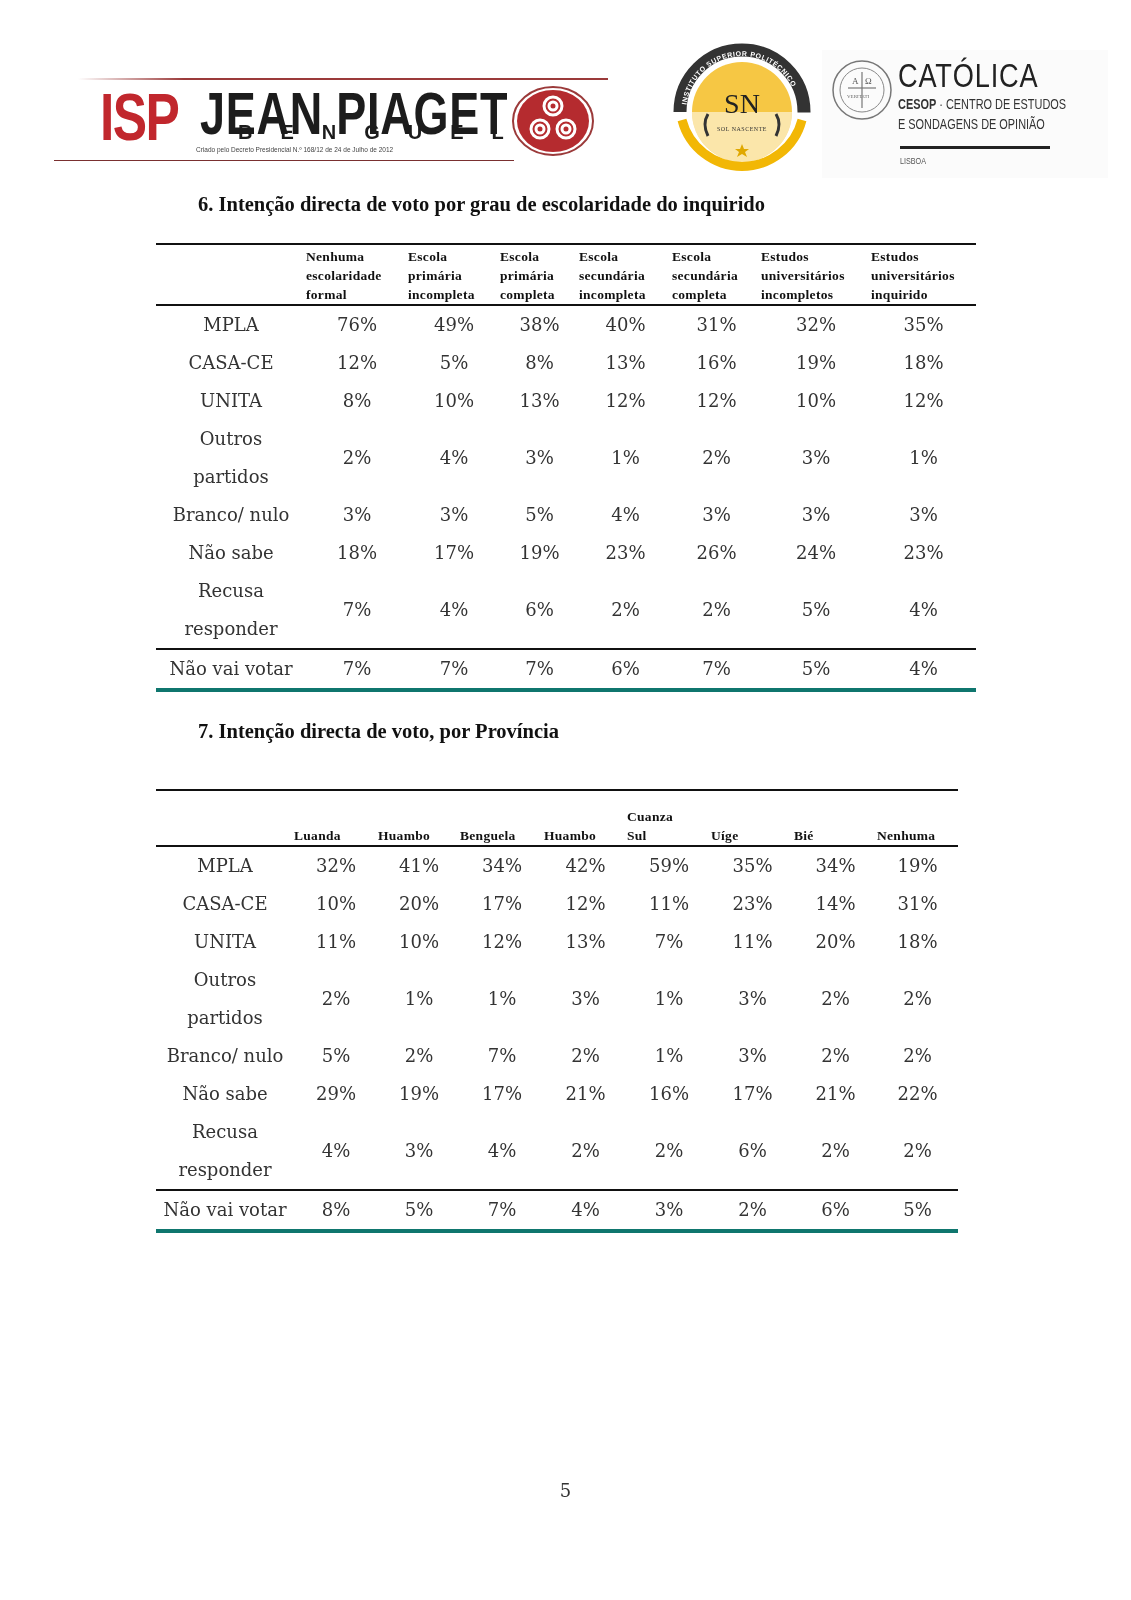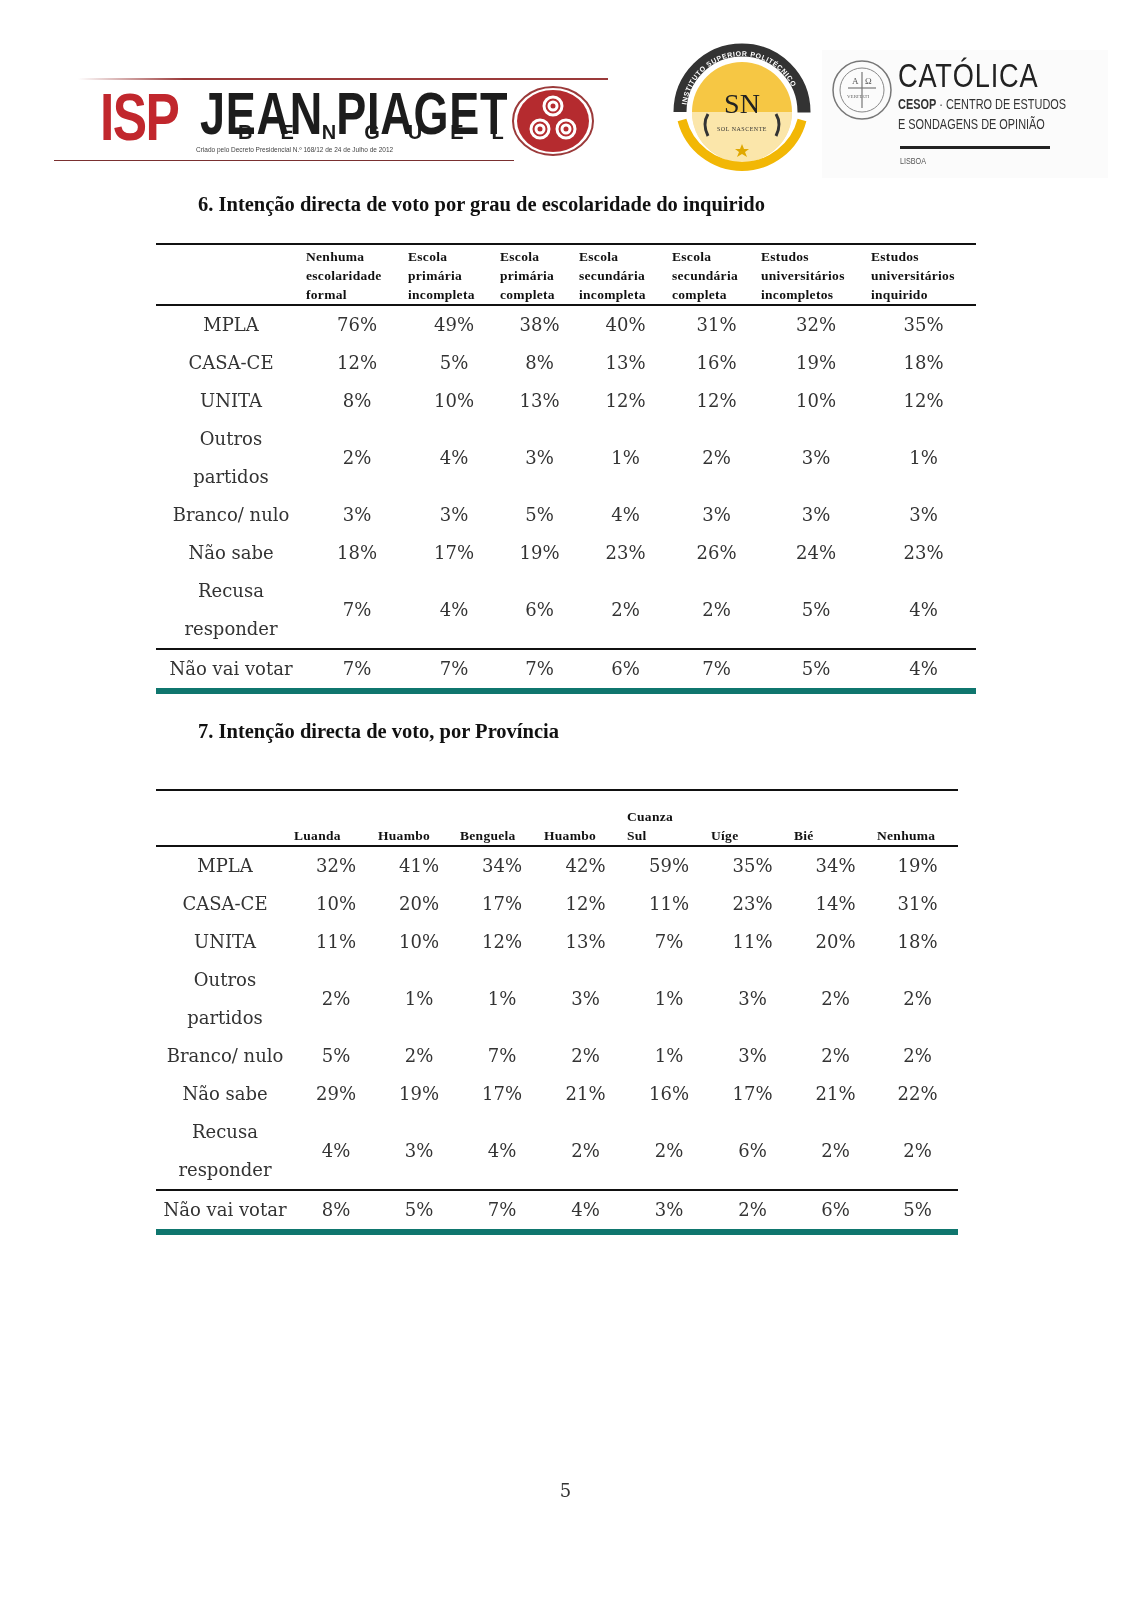--- a/index.html
+++ b/index.html
@@ -30,21 +30,21 @@
   .cat-city { position: absolute; left: 78px; top: 106px; font-family: "Liberation Sans", sans-serif; font-size: 9px; color: #555; transform: scaleX(0.8); transform-origin: left top; }
 
   
   .sec-title { position: absolute; left: 158px; font-family: "Liberation Serif", serif; font-weight: bold; font-size: 20.5px; color: #111; white-space: nowrap; margin-left: 40px; }
 
   
   table.data { position: absolute; border-collapse: collapse; }
   table.data th { font-family: "Liberation Serif", serif; font-weight: bold; font-size: 13.5px; text-align: left; vertical-align: bottom; line-height: 19px; padding: 2px 0 0 0; color: #111; letter-spacing: 0.3px; }
   table.data td { font-family: "DejaVu Serif", serif; font-weight: 200; font-size: 18px; color: #333; text-align: center; vertical-align: middle; padding: 0; line-height: 38px; }
   table.data thead tr { border-top: 2px solid #111; border-bottom: 2px solid #111; }
-  table.data tr.last { border-top: 2px solid #111; border-bottom: 6px solid #0f766e; }
+  table.data tr.last { border-top: 2px solid #111; border-bottom: 4px solid #0f766e; }
 
   #t6 { left: 156px; top: 243px; width: 820px; }
   #t7 { left: 156px; top: 789px; width: 802px; }
 
   .page-num { position: absolute; left: 0; width: 1131px; top: 1480px; text-align: center; font-family: "DejaVu Serif", serif; font-size: 18px; color: #333; }
 </style>
 </head>
 <body>
 
 <div class="hdr">

